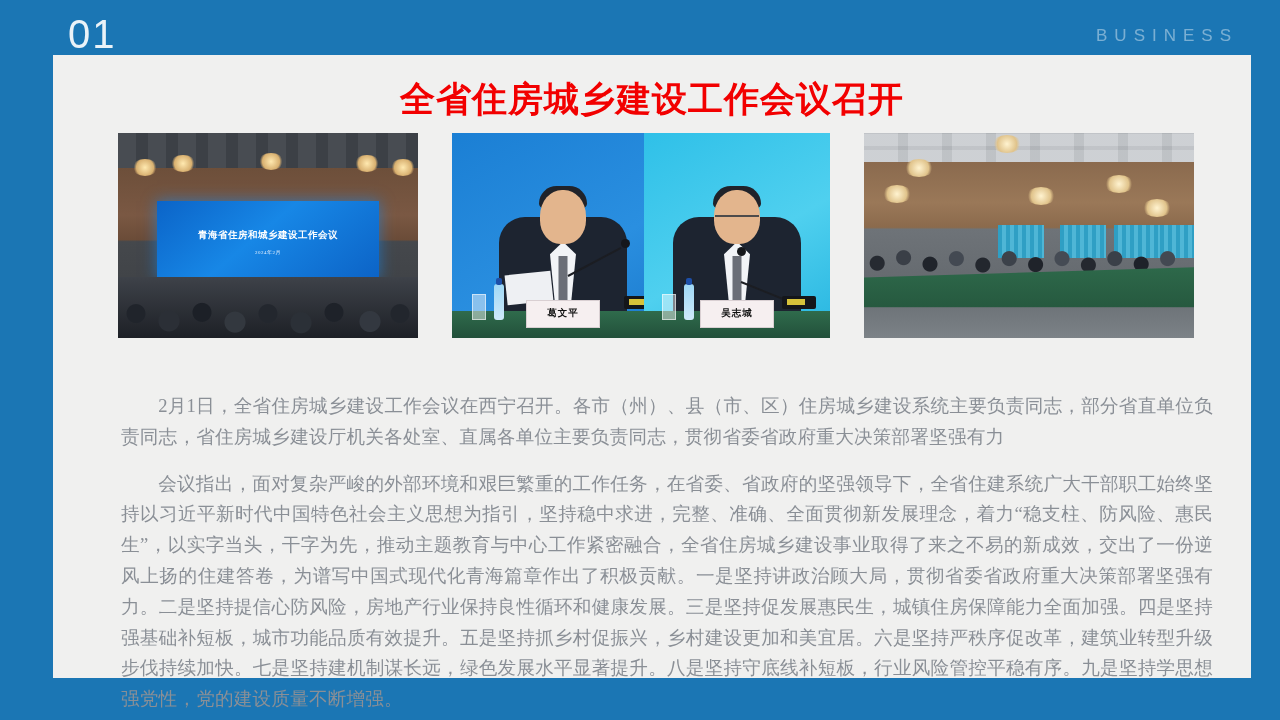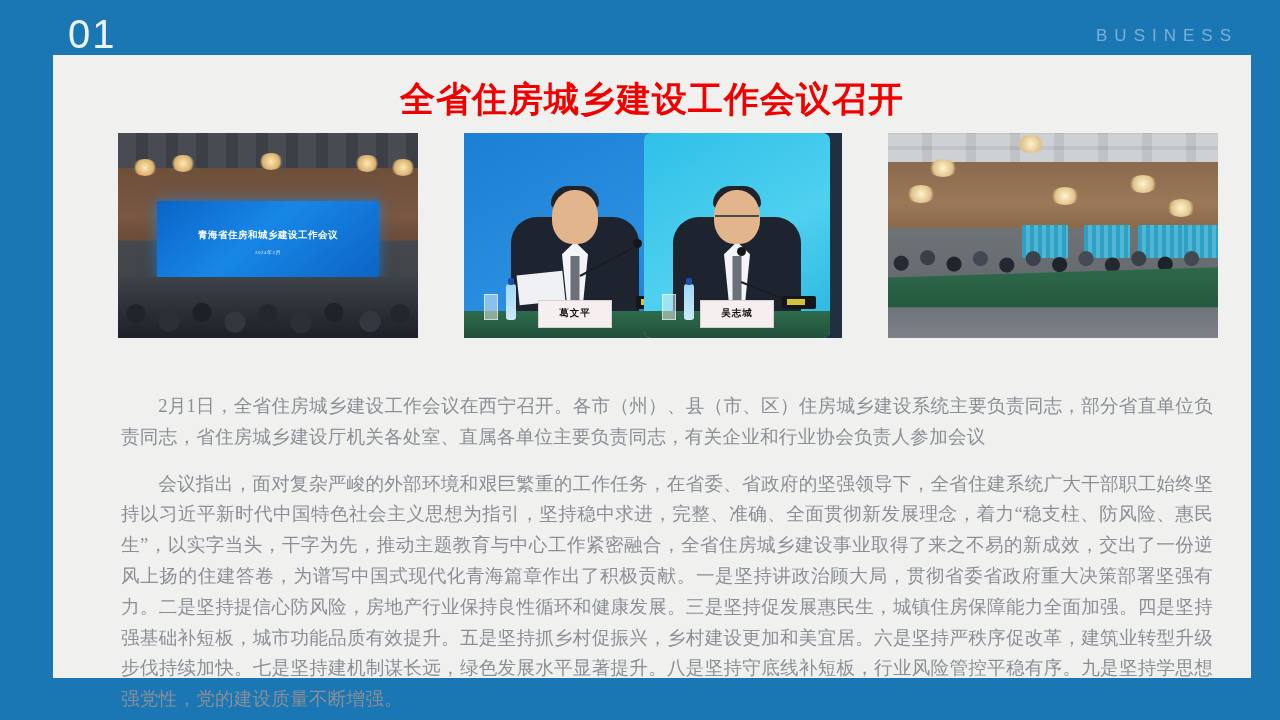--- a/index.html
+++ b/index.html
@@ -37,21 +37,21 @@
     text-align:center;
     font-family:"Liberation Sans","DejaVu Sans",sans-serif;
     font-size:35px;font-weight:bold;letter-spacing:1px;
     color:#f20000;
     line-height:1.2;
   }
 
   
   .photos{
     position:absolute;left:65px;top:78px;
-    display:flex;gap:46px;align-items:flex-start;
+    display:flex;gap:34px;align-items:flex-start;
   }
   .photo{position:relative;overflow:hidden;background:#203040;}
   .ph1{width:300px;height:205px;}
   .ph2{width:378px;height:205px;}
   .ph3{width:330px;height:205px;}
 
   
   .hall{position:absolute;inset:0;background:
     linear-gradient(#2e3338 0%,#3b3f44 16%,#6d4f3a 17%,#7a5843 40%,#6b4c38 52%,#45484c 53%,#3a3d41 100%);}
   .hall-ceil{position:absolute;left:0;top:0;width:100%;height:17%;
@@ -76,21 +76,21 @@
       radial-gradient(circle at 50% 60%,#23272e 9px,transparent 10px),
       radial-gradient(circle at 61% 75%,#2b3037 10px,transparent 11px),
       radial-gradient(circle at 72% 58%,#1e2229 9px,transparent 10px),
       radial-gradient(circle at 84% 73%,#333840 10px,transparent 11px),
       radial-gradient(circle at 94% 60%,#22262d 9px,transparent 10px),
       linear-gradient(#3e4249,#1d2026);}
 
   
   .spk{position:absolute;top:0;height:100%;width:49.2%;overflow:hidden;}
   .spkA{left:0;background:linear-gradient(150deg,#1b7fd4 0%,#2a8fe0 60%,#1a79cc 100%);padding-left:36px;}
-  .spkB{right:12px;background:linear-gradient(150deg,#2fc0e8 0%,#4fd0ef 55%,#27b5e0 100%);border-radius:7px;}
+  .spkB{right:0;background:linear-gradient(150deg,#2fc0e8 0%,#4fd0ef 55%,#27b5e0 100%);}
   .head{position:absolute;left:50%;transform:translateX(-50%);top:28%;
     width:46px;height:54px;border-radius:48% 48% 44% 44%;background:#e3b58d;}
   .hair{position:absolute;left:50%;transform:translateX(-50%);top:26%;
     width:48px;height:22px;border-radius:24px 24px 6px 6px;background:#20232a;}
   .glasses{position:absolute;left:50%;transform:translateX(-50%);top:40%;
     width:44px;height:9px;border-top:2px solid #33383f;opacity:.85;}
   .suit{position:absolute;left:50%;transform:translateX(-50%);bottom:13%;
     width:128px;height:46%;border-radius:26px 26px 0 0;background:#1d2430;}
   .shirt{position:absolute;left:50%;transform:translateX(-50%);bottom:13%;
     width:26px;height:34%;background:#f2f4f7;clip-path:polygon(50% 0,100% 18%,78% 100%,22% 100%,0 18%);}
@@ -228,18 +228,18 @@
         <div class="curtain" style="left:196px;"></div>
         <div class="curtain" style="left:250px;"></div>
         <div class="curtain" style="left:296px;"></div>
         <div class="people"></div>
         <div class="tables"></div>
       </div>
 
     </div>
 
     <div class="body-copy">
-      <p>2月1日，全省住房城乡建设工作会议在西宁召开。各市（州）、县（市、区）住房城乡建设系统主要负责同志，部分省直单位负责同志，省住房城乡建设厅机关各处室、直属各单位主要负责同志，有关企业和行业协会负责人参加会议</p>
+      <p>2月1日，全省住房城乡建设工作会议在西宁召开。各市（州）、县（市、区）住房城乡建设系统主要负责同志，部分省直单位负责同志，省住房城乡建设厅机关各处室、直属各单位主要负责同志，贯彻省委省政府重大决策部署坚强有力</p>
       <p>会议指出，面对复杂严峻的外部环境和艰巨繁重的工作任务，在省委、省政府的坚强领导下，全省住建系统广大干部职工始终坚持以习近平新时代中国特色社会主义思想为指引，坚持稳中求进，完整、准确、全面贯彻新发展理念，着力“稳支柱、防风险、惠民生”，以实字当头，干字为先，推动主题教育与中心工作紧密融合，全省住房城乡建设事业取得了来之不易的新成效，交出了一份逆风上扬的住建答卷，为谱写中国式现代化青海篇章作出了积极贡献。一是坚持讲政治顾大局，贯彻省委省政府重大决策部署坚强有力。二是坚持提信心防风险，房地产行业保持良性循环和健康发展。三是坚持促发展惠民生，城镇住房保障能力全面加强。四是坚持强基础补短板，城市功能品质有效提升。五是坚持抓乡村促振兴，乡村建设更加和美宜居。六是坚持严秩序促改革，建筑业转型升级步伐持续加快。七是坚持建机制谋长远，绿色发展水平显著提升。八是坚持守底线补短板，行业风险管控平稳有序。九是坚持学思想强党性，党的建设质量不断增强。</p>
     </div>
 
   </div>
 </div>
 
 </body></html>

